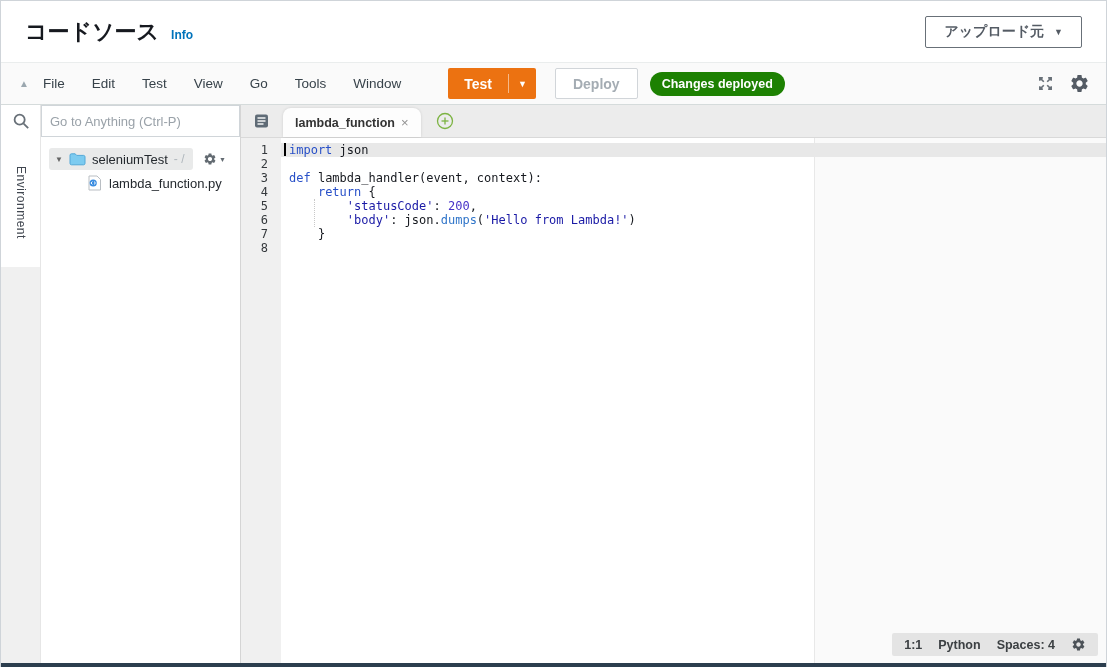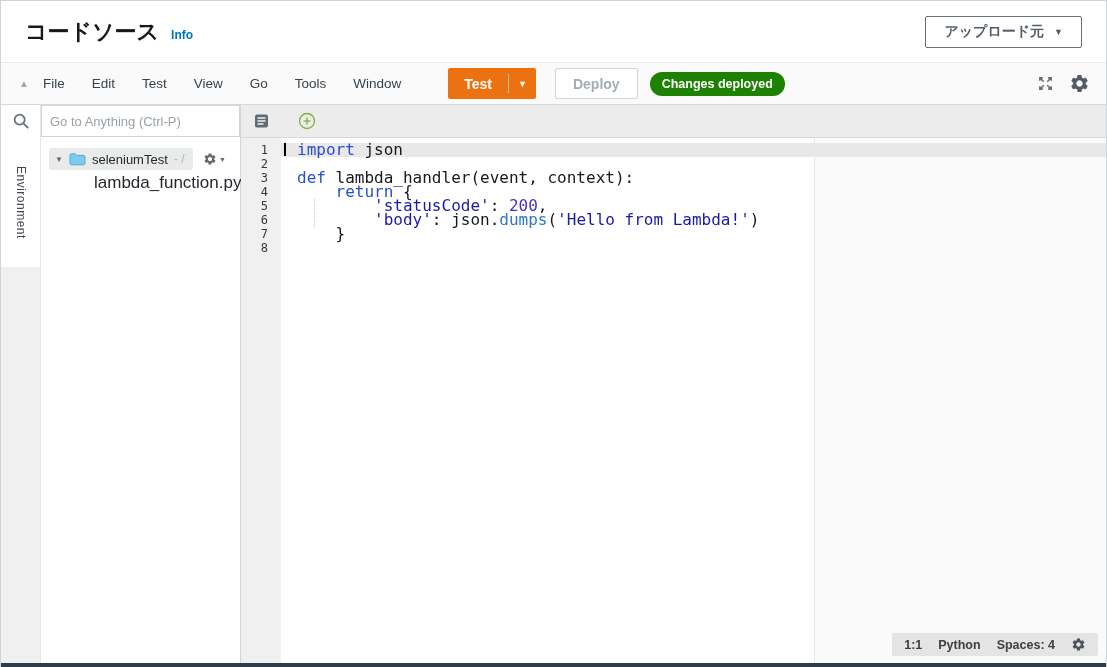--- a/index.html
+++ b/index.html
@@ -47,37 +47,37 @@
   .goto-input::placeholder { color: #9aa2a9; }
   .tree { padding-top: 11px; }
   .tree-row-folder { height: 22px; display: flex; align-items: center; padding: 0 8px; cursor: pointer; }
   .folder-chip { flex: 1; height: 22px; display: flex; align-items: center; background: #e9eaea; border-radius: 3px; padding: 0 6px; gap: 6px; }
   .tree-expander { font-size: 8px; color: #656565; }
   .folder-label { font-size: 13px; color: #24292e; }
   .folder-suffix { font-size: 12px; color: #b0b7bd; }
   .tree-gear { margin-left: 10px; margin-right: 6px; display: flex; align-items: center; gap: 2px; cursor: pointer; }
   .tree-gear .mini-caret { font-size: 7px; color: #636b72; }
   .tree-row-file { height: 22px; display: flex; align-items: center; padding-left: 46px; gap: 7px; margin-top: 2px; cursor: pointer; }
-  .file-label { font-size: 17px; color: #24292e; }
+  .file-label { font-size: 13px; color: #24292e; }
 
   
   .editor { flex: 1; display: flex; flex-direction: column; min-width: 0; position: relative; }
   .tabbar { height: 33px; flex: 0 0 auto; background: #ececec; border-bottom: 1px solid #d9d9d9; display: flex; align-items: center; }
   .tabs-icon { margin: 0 13px; display: flex; cursor: pointer; }
   .tab-active { align-self: flex-end; height: 29px; background: #fdfdfd; border-radius: 8px 8px 0 0; padding: 0 12px; display: flex; align-items: center; gap: 6px; box-shadow: 0 0 3px rgba(0,0,0,0.12); cursor: pointer; }
   .tab-label { font-size: 12.5px; font-weight: bold; color: #333; }
   .tab-close { font-size: 13px; color: #919191; cursor: pointer; }
   .tab-plus { margin-left: 15px; display: flex; cursor: pointer; }
 
   .editor-body { flex: 1; position: relative; background: #fff; overflow: hidden; font-family: "DejaVu Sans Mono", "Liberation Mono", monospace; }
   .margin-zone { position: absolute; left: 573px; right: 0; top: 0; bottom: 0; background: #fafafa; border-left: 1px solid #e8e8e8; }
   .active-line { position: absolute; left: 40px; right: 0; top: 5px; height: 14px; background: #e8e8e8; }
   .gutter { position: absolute; left: 0; top: 0; bottom: 0; width: 40px; background: #f0f0f0; padding: 5px 13px 0 0; text-align: right; font-size: 12px; line-height: 14px; color: #35393d; }
   .gutter .ln { height: 14px; }
-  .code { position: absolute; left: 40px; top: 5px; padding-left: 16px; font-size: 16px; line-height: 14px; }
+  .code { position: absolute; left: 40px; top: 5px; padding-left: 8px; font-size: 12px; line-height: 14px; }
   .code-line { height: 14px; white-space: pre; }
   .tok-kw { color: #2850c8; }
   .tok-str { color: #1a1aa6; }
   .tok-num { color: #4530c8; }
   .tok-fn { color: #3075c9; }
   .tok-pl { color: #16191f; }
   .cursor-caret { position: absolute; left: 43px; top: 5px; width: 1.5px; height: 13px; background: #000; }
   .indent-guide { position: absolute; left: 73px; top: 61px; height: 28px; border-left: 1px dotted #c8c8c8; }
 
   .statusbar { position: absolute; right: 8px; bottom: 7px; background: #e4e4e4; border-radius: 2px; padding: 4px 12px; display: flex; align-items: center; gap: 16px; font-family: "Liberation Sans", sans-serif; }
@@ -182,20 +182,24 @@
     <div class="editor">
       <div class="tabbar">
         <span class="tabs-icon">
           <svg width="16" height="14" viewBox="0 0 16 14">
             <rect x="1" y="0.5" width="13" height="13" rx="2" fill="#5f6b76"></rect>
             <line x1="3.5" y1="4" x2="11.5" y2="4" stroke="#fff" stroke-width="1.4"></line>
             <line x1="3.5" y1="7" x2="11.5" y2="7" stroke="#fff" stroke-width="1.4"></line>
             <line x1="3.5" y1="10" x2="9.5" y2="10" stroke="#fff" stroke-width="1.4"></line>
           </svg>
         </span>
+        <div class="tab-active">
+          <span class="tab-label">lambda_function</span>
+          <span class="tab-close">×</span>
+        </div>
         <span class="tab-plus">
           <svg width="18" height="18" viewBox="0 0 18 18">
             <circle cx="9" cy="9" r="7.5" fill="none" stroke="#7cb342" stroke-width="1.3"></circle>
             <line x1="9" y1="5.5" x2="9" y2="12.5" stroke="#7cb342" stroke-width="1.3"></line>
             <line x1="5.5" y1="9" x2="12.5" y2="9" stroke="#7cb342" stroke-width="1.3"></line>
           </svg>
         </span>
       </div>
 
       <div class="editor-body">

